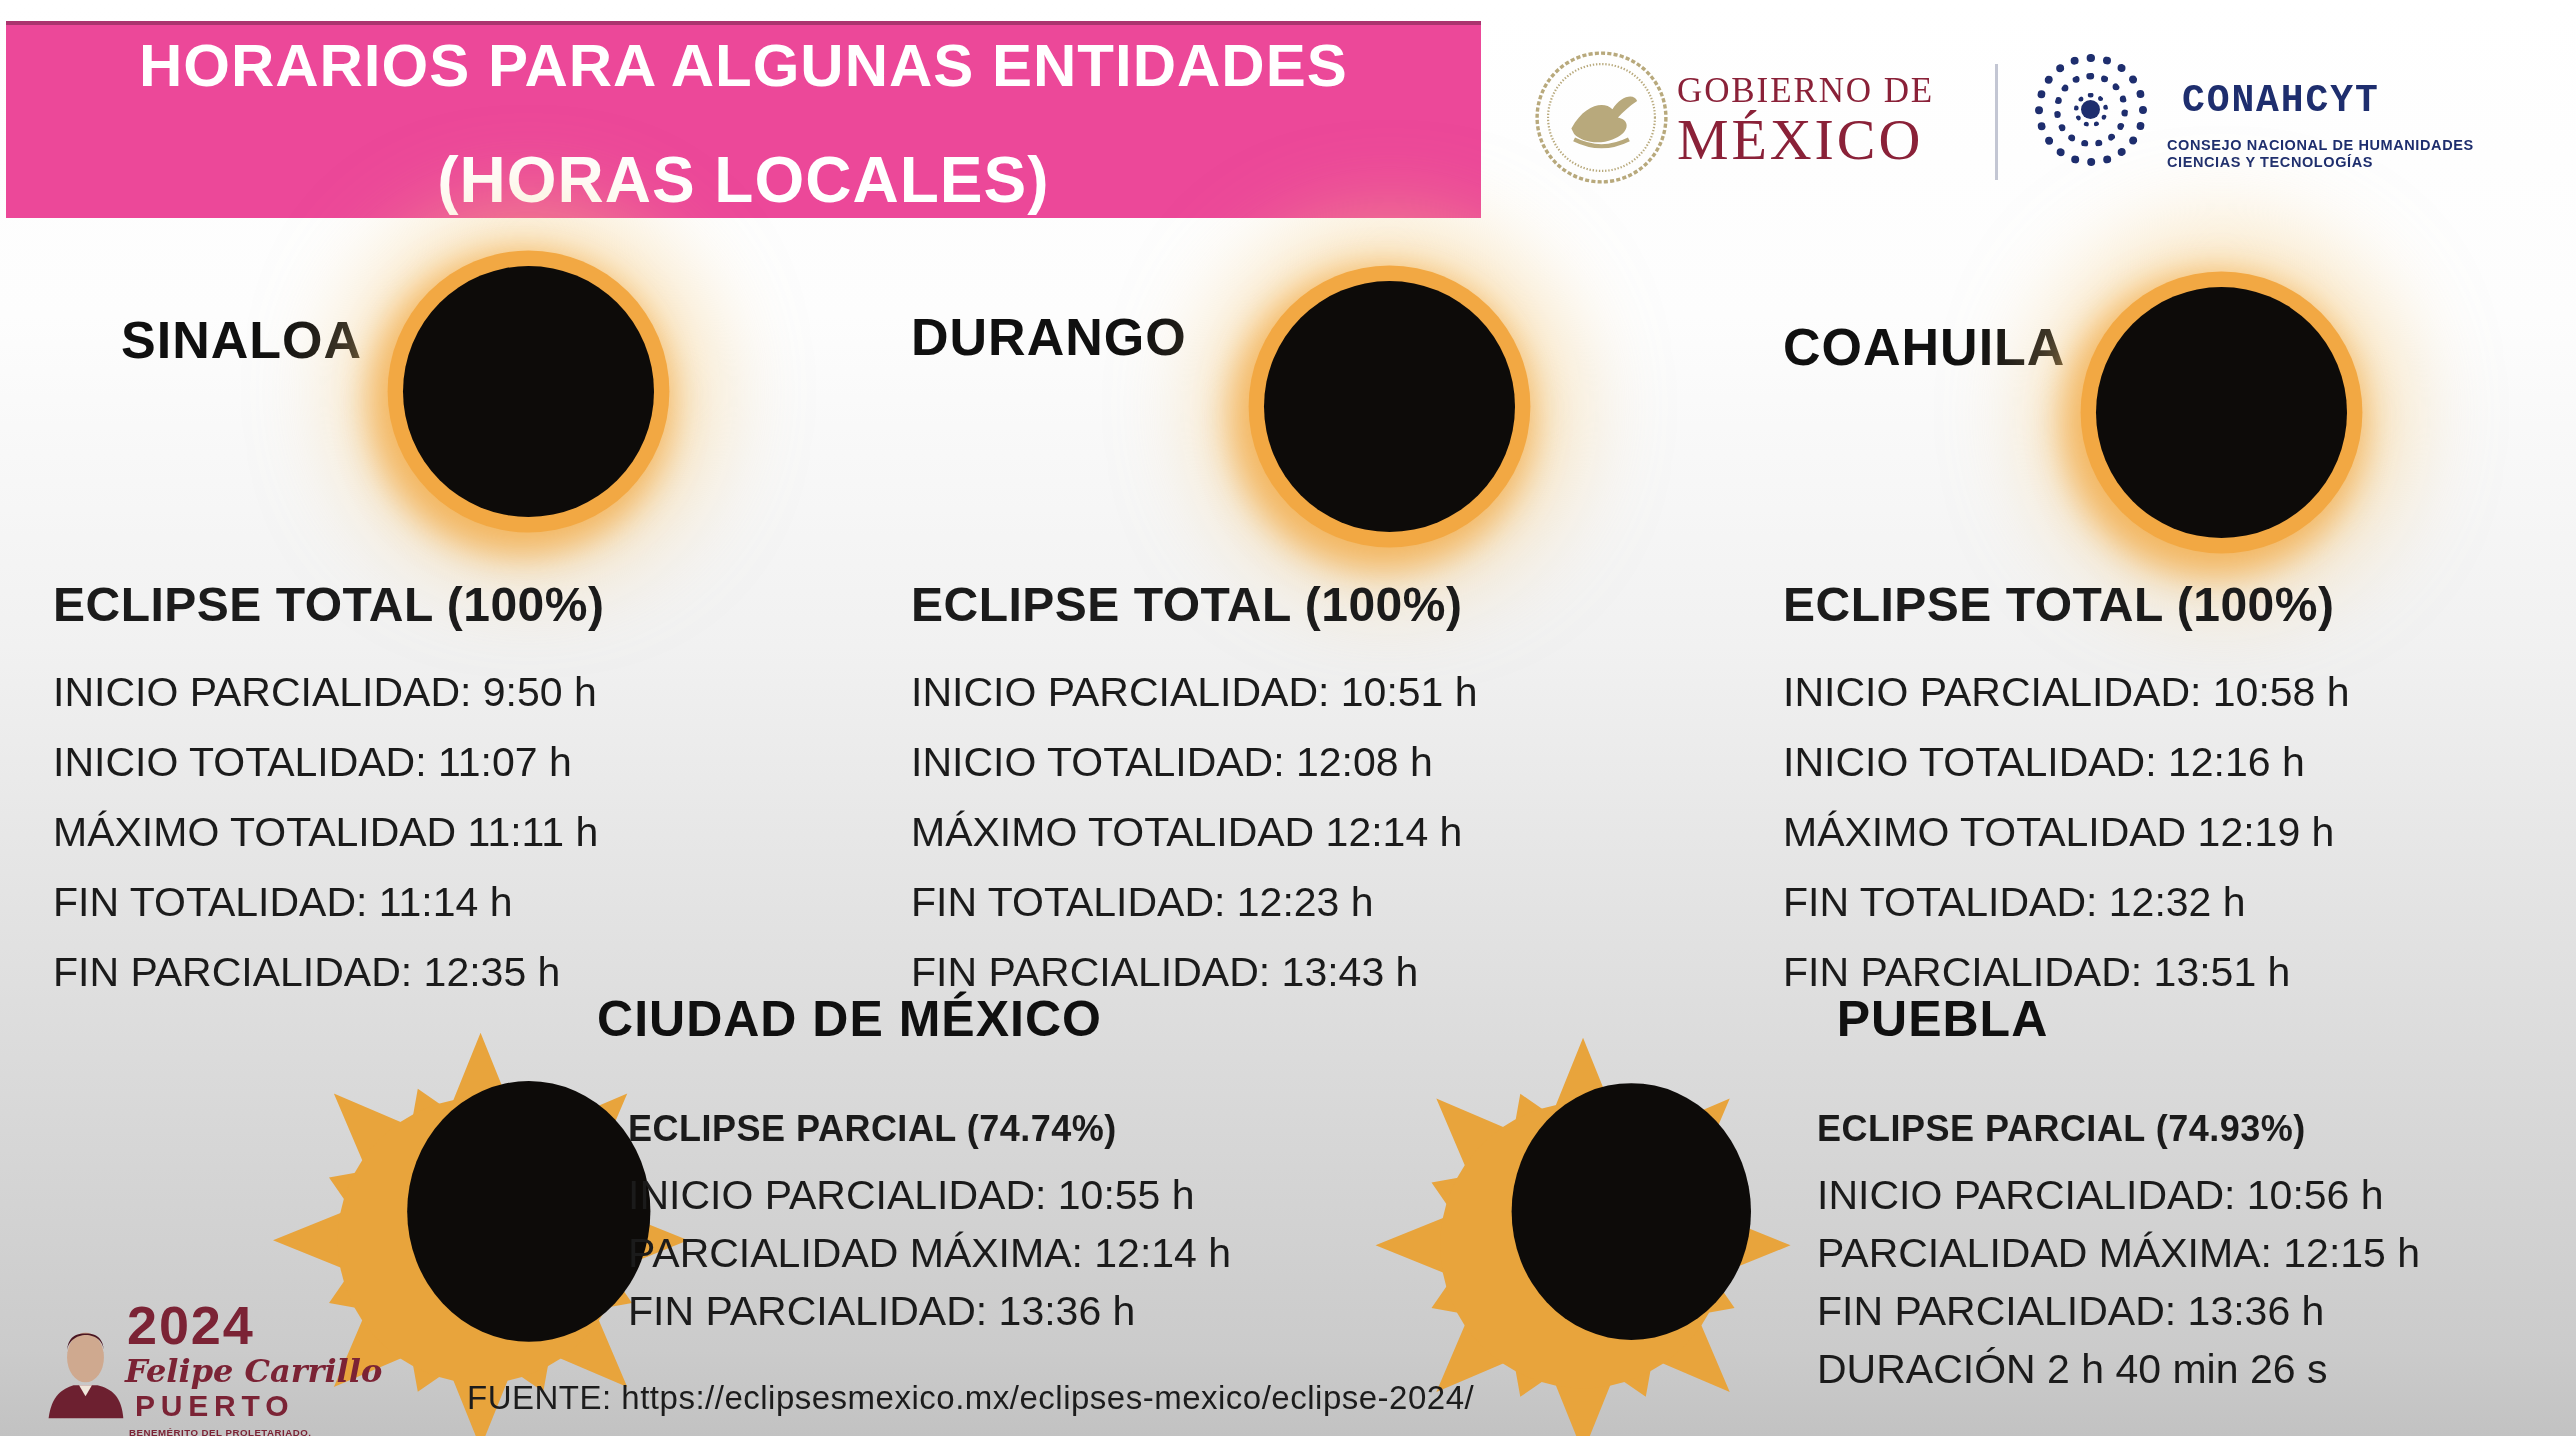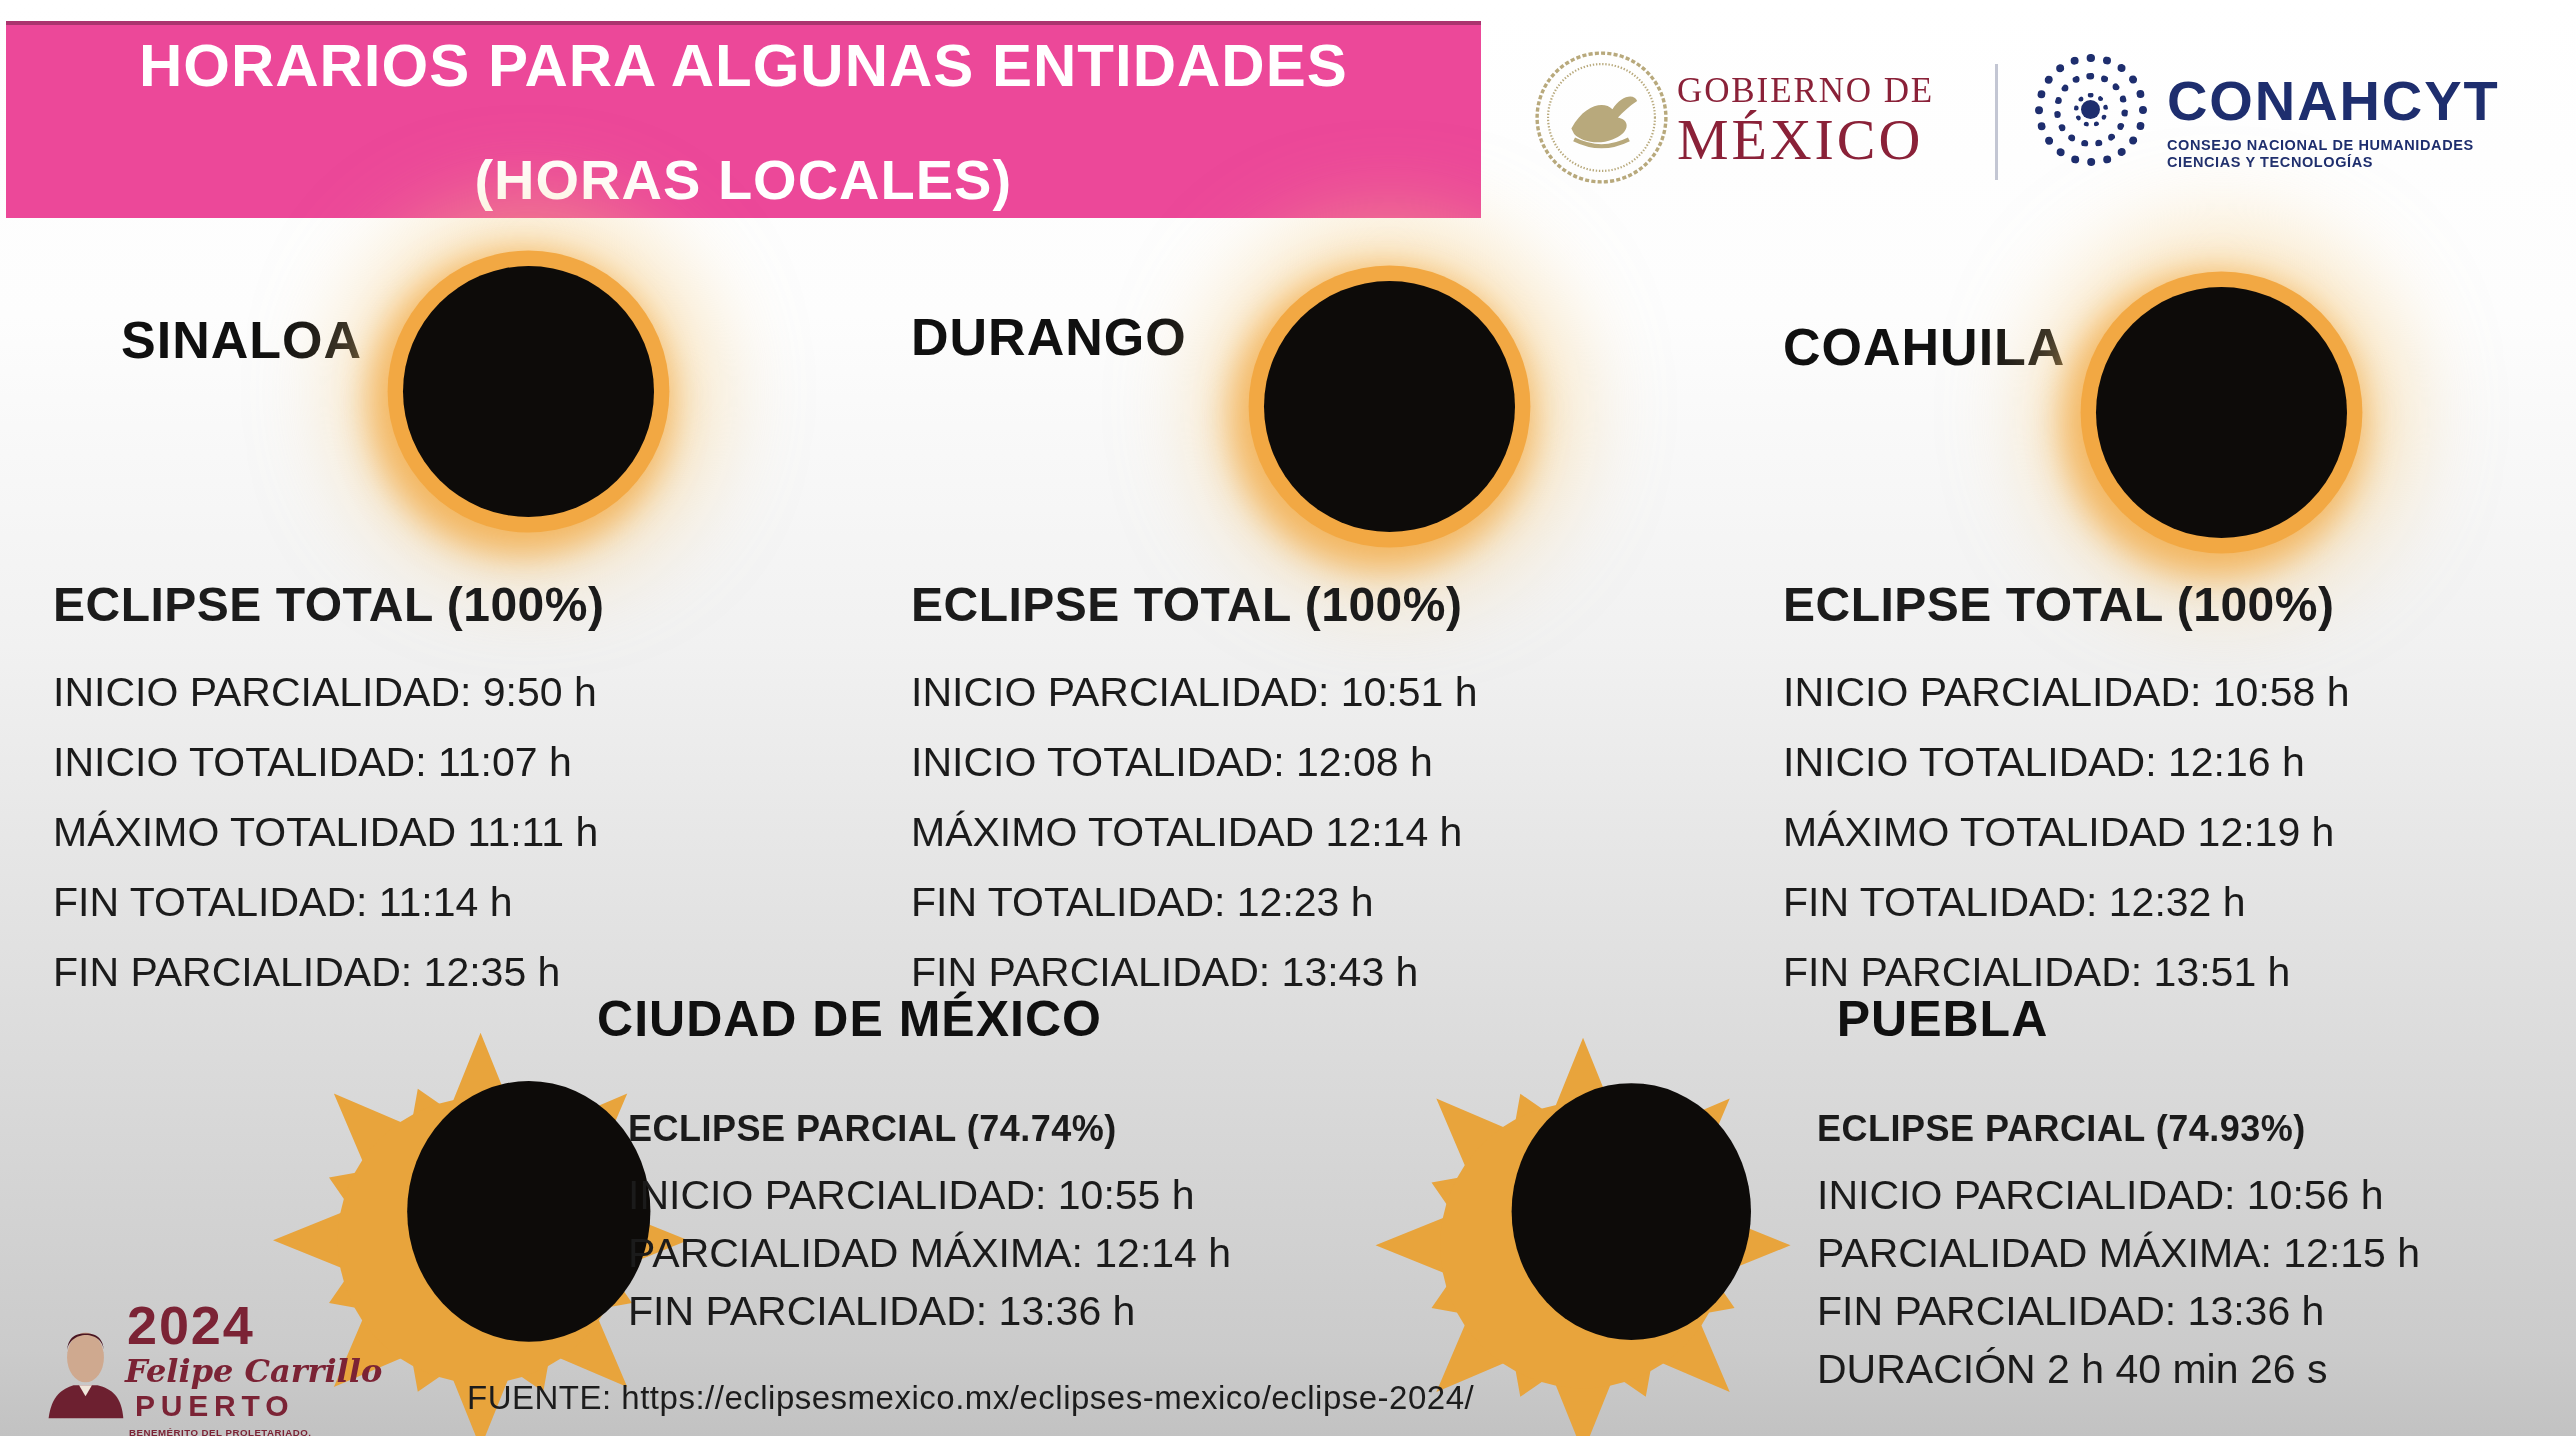--- a/index.html
+++ b/index.html
@@ -11,36 +11,36 @@
   .canvas{position:relative;width:2576px;height:1437px;}
 
   
   .banner{
     position:absolute;left:5.8px;top:21px;width:1475px;height:193px;
     background:#ec4899;border-top:4.8px solid rgba(0,0,0,.28);
     color:#ffffff;text-align:center;display:flex;flex-direction:column;justify-content:center;
     font-weight:bold;
   }
   .banner .l1{font-size:60px;line-height:73px;letter-spacing:1px;}
-  .banner .l2{font-size:56px;line-height:68px;letter-spacing:1px;margin-top:44px;}
+  .banner .l2{font-size:64px;line-height:68px;letter-spacing:1px;margin-top:44px;}
 
   
   .seal{position:absolute;left:1533px;top:44px;width:137px;height:147px;}
   .gob-text{position:absolute;left:1677px;top:71px;color:#8a2138;font-family:"Liberation Serif",serif;font-weight:normal;}
   .gob-text .g1{font-size:35px;letter-spacing:1.9px;line-height:39px;}
   .gob-text .g2{font-size:58px;letter-spacing:2.9px;line-height:60px;}
   .logo-divider{position:absolute;left:1995px;top:64px;width:2.9px;height:116px;background:#a9aec0;opacity:.7;}
   .rosette{position:absolute;left:2035px;top:54px;width:112px;height:112px;}
   .rosette .rr{position:absolute;border-radius:50%;border-style:dotted;border-color:#1e2e6e;}
   .rosette .r1{inset:0;border-width:8.7px;}
   .rosette .r2{inset:19.3px;border-width:7.7px;}
   .rosette .r3{inset:39px;border-width:5.8px;}
   .rosette .r4{position:absolute;left:46px;top:46px;width:19.3px;height:19.3px;border-radius:50%;background:#1e2e6e;}
   .cona-text{position:absolute;left:2167px;top:73px;color:#1e2e6e;}
-  .cona-text .cn{font-family:Liberation Sans, sans-serif;font-weight:bold;font-size:56px;letter-spacing:1.9px;line-height:56px;}
+  .cona-text .cn{font-family:Liberation Mono, monospace;font-weight:bold;font-size:38px;letter-spacing:1.9px;line-height:56px;margin-left:15px;}
   .cona-text .cs{font-size:14.5px;font-weight:bold;letter-spacing:0.6px;line-height:17.4px;margin-top:7.7px;}
 
   
   .state-label{position:absolute;font-size:52px;font-weight:bold;color:#101010;letter-spacing:1px;}
   .s1{left:121px;top:310px;} .s2{left:911px;top:307px;} .s3{left:1783px;top:317px;}
 
   .total-ecl{
     position:absolute;width:251px;height:251px;border-radius:50%;background:#0d0b09;
     box-shadow:0 0 0 15.4px #f2a843,
                -7.7px 11.6px 33px 27px rgba(242,168,67,.75),

